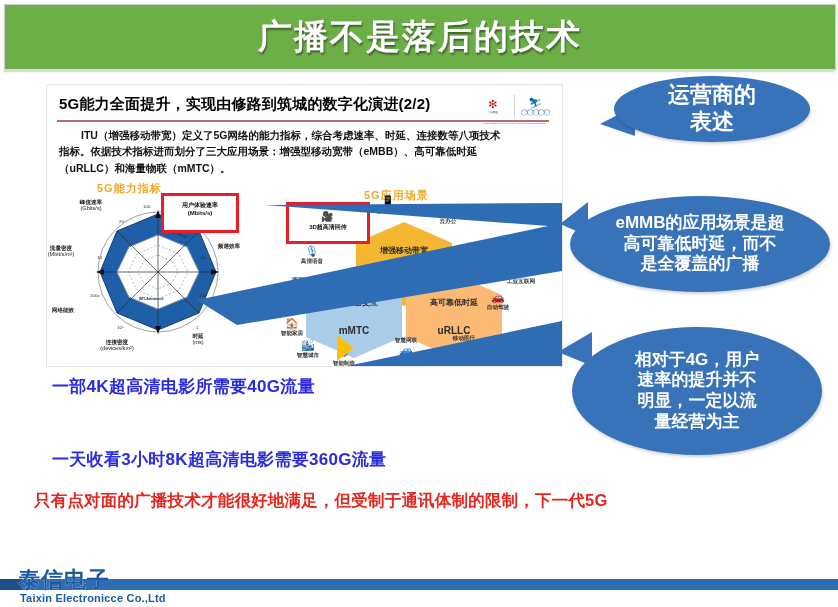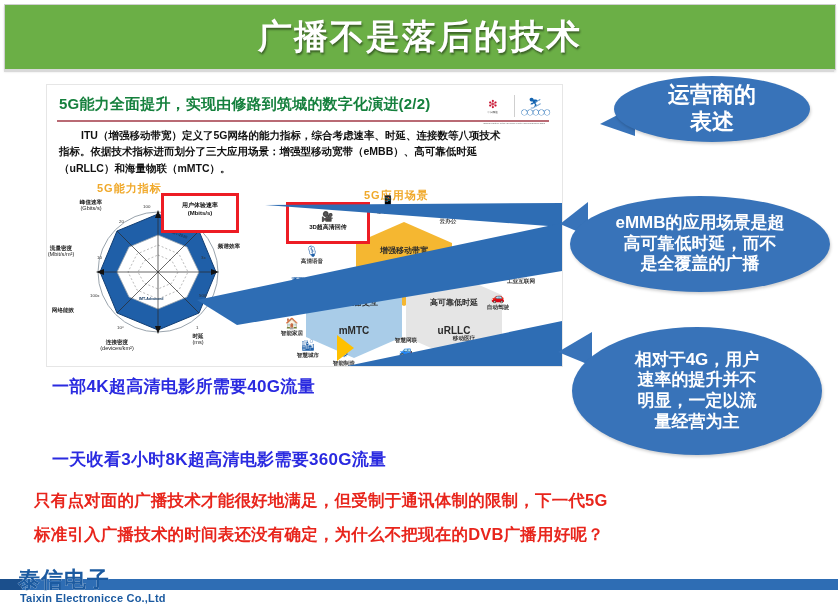--- a/index.html
+++ b/index.html
@@ -26,21 +26,21 @@
     background:#d9d9d9;
   }
 
   
   .doc-panel{
     position:absolute;left:46px;top:84px;width:515px;height:281px;
     background:#ffffff;border:1px solid #e6e6e6;overflow:hidden;
   }
   .doc-title{
     position:absolute;left:12px;top:10px;width:420px;
-    font-size:15px;font-weight:bold;color:#15803d;letter-spacing:.2px;
+    font-size:15px;font-weight:bold;color:#000000;letter-spacing:.2px;
   }
   .doc-rule{
     position:absolute;left:10px;top:35px;width:492px;height:2px;
     background:#b96a74;
   }
   .doc-body{
     position:absolute;left:12px;top:42px;width:492px;
     font-size:10.5px;line-height:1.55;color:#111;font-weight:bold;
     text-indent:22px;
   }
@@ -77,21 +77,21 @@
     color:#F0A92B;letter-spacing:1px;}
   .hex{position:absolute;display:flex;flex-direction:column;align-items:center;
     justify-content:center;text-align:center;color:#2b2b2b;font-weight:bold;}
   .hex span{display:block;}
   .hex .t1{font-size:8px;}
   .hex .t2{font-size:10px;margin-top:17px;}
   .hex-embb{left:84px;top:34px;width:96px;height:84px;background:#F5B731;
     clip-path:polygon(50% 0,100% 25%,100% 75%,50% 100%,0 75%,0 25%);}
   .hex-mmtc{left:34px;top:86px;width:96px;height:84px;background:#A9CCE8;
     clip-path:polygon(50% 0,100% 25%,100% 75%,50% 100%,0 75%,0 25%);}
-  .hex-urllc{left:134px;top:86px;width:96px;height:84px;background:#e5e5e5;
+  .hex-urllc{left:134px;top:86px;width:96px;height:84px;background:#fdba74;
     clip-path:polygon(50% 0,100% 25%,100% 75%,50% 100%,0 75%,0 25%);}
   .ico{position:absolute;text-align:center;width:60px;color:#1F5FA8;}
   .ico .g{font-size:11px;line-height:1;display:block;}
   .ico .cap{font-size:5.6px;color:#333;font-weight:bold;display:block;margin-top:1px;
     white-space:nowrap;}
 
   
   .redbox{position:absolute;border:3px solid #ED1C24;background:transparent;}
   .redbox-fill{background:#ffffff;}
   .redbox-lbl{position:absolute;width:100%;text-align:center;font-size:6px;
@@ -368,20 +368,19 @@
       <div>速率的提升并不</div>
       <div>明显，一定以流</div>
       <div>量经营为主</div>
     </div>
   </div>
 
   <div class="stmt s1">一部4K超高清电影所需要40G流量</div>
   <div class="stmt s3">一天收看3小时8K超高清电影需要360G流量</div>
 
   <div class="concl c1">只有点对面的广播技术才能很好地满足，但受制于通讯体制的限制，下一代5G</div>
-  <div class="concl c2">标准引入广播技术的时间表还没有确定，为什么不把现在的DVB广播用好呢？</div>
 
   <div class="foot-bar"></div>
   <div class="foot-bar-dark"></div>
   <div class="foot-logo">泰信电子</div>
   <div class="foot-sub">Taixin Electronicce Co.,Ltd</div>
 
 </div>
 
 </body></html>

